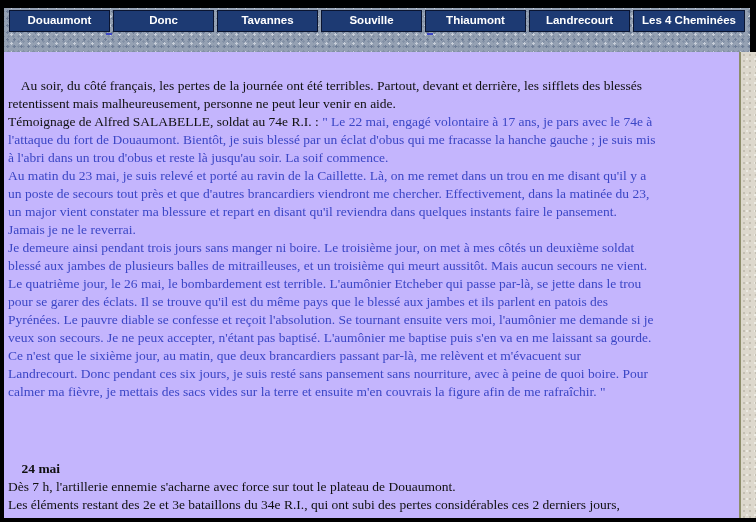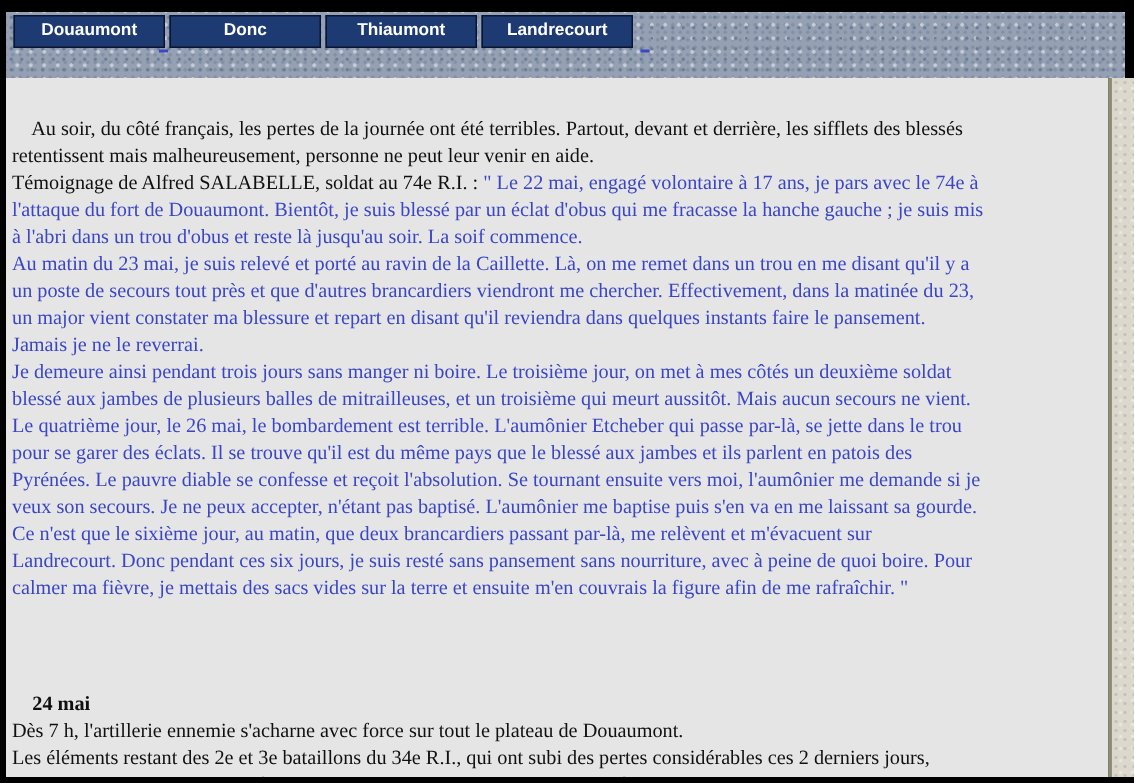--- a/index.html
+++ b/index.html
@@ -41,21 +41,21 @@
     white-space:nowrap;
     overflow:hidden;
   }
   .navbtn.last{flex:1 1 auto;}
   .gap-underscore{
     position:absolute;top:33px;width:6px;height:2px;background:#3b46c5;
   }
   
   .content{
     position:absolute;left:4px;top:52px;width:735px;height:466px;
-    background:#e5e5e5;
+    background:#c4b5fd;
     overflow:hidden;
   }
   .divider{
     position:absolute;left:739px;top:52px;width:2px;height:466px;
     background:#8d8d6a;
   }
   .rightstrip{
     position:absolute;left:741px;top:52px;width:15px;height:466px;
     background-color:#ddd8cd;
     background-image:
@@ -78,22 +78,25 @@
   }
   .quote{color:#3b46c5;}
   .date-heading{font-weight:bold;margin-top:47px;}
 </style>
 </head>
 <body>
 
 <div class="navband">
   <div class="navbtn">Douaumont</div>
   <div class="navbtn">Donc</div>
+  <div class="navbtn">Tavannes</div>
+  <div class="navbtn">Souville</div>
   <div class="navbtn">Thiaumont</div>
   <div class="navbtn">Landrecourt</div>
+  <div class="navbtn last">Les 4 Cheminées</div>
 </div>
 
 <div class="gap-underscore" style="left:106px;"></div>
 <div class="gap-underscore" style="left:427px;"></div>
 
 <div class="content">
 
   <div class="textblock">
     <span>Au soir, du côté français, les pertes de la journée ont été terribles. Partout, devant et derrière, les sifflets des blessés
 retentissent mais malheureusement, personne ne peut leur venir en aide.

